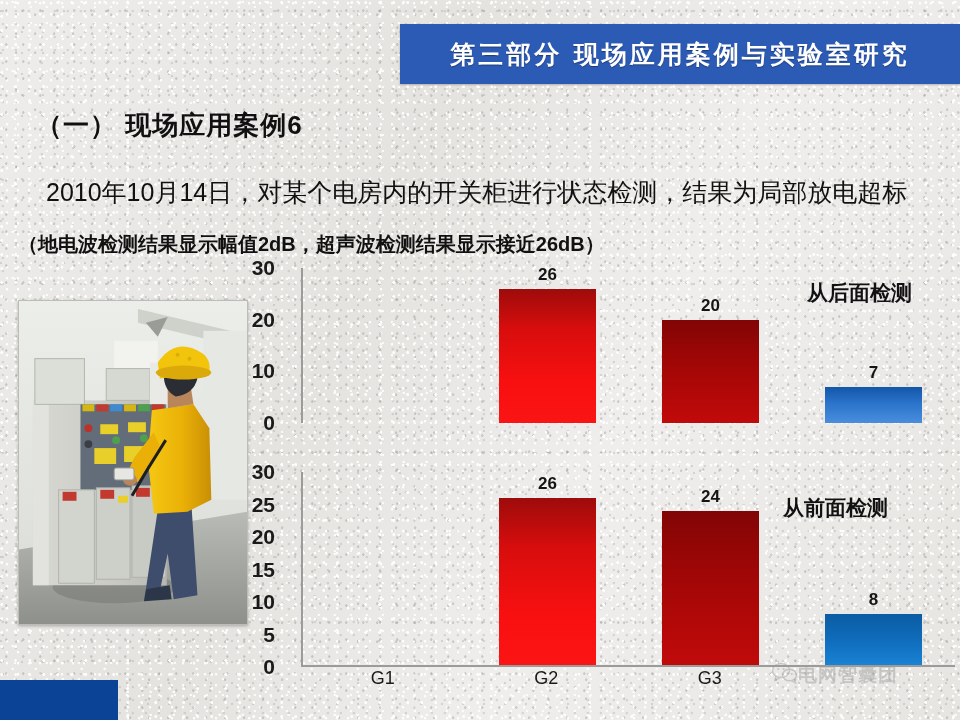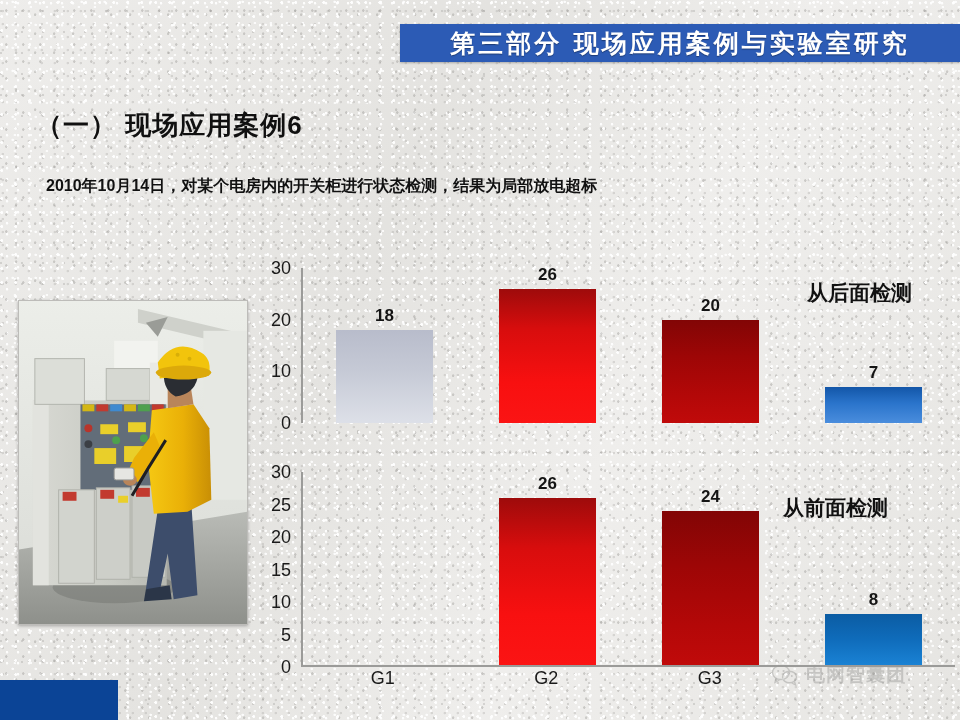--- a/index.html
+++ b/index.html
@@ -31,21 +31,21 @@
     background-size:
       14px 14px, 17px 17px, 11px 11px, 19px 19px,
       13px 13px, 23px 23px, 16px 16px, 21px 21px,
       100% 100%;
   }
 
   
   .banner {
     position: absolute;
     left: 400px; top: 24px;
-    width: 560px; height: 38px;
+    width: 560px; height: 60px;
     background: #2c5bb5;
     display: flex;
     align-items: center;
     justify-content: center;
     box-shadow: 0 1px 2px rgba(0,0,0,.25);
   }
   .banner-text {
     color: #ffffff;
     font-family: "DejaVu Serif", serif;
     font-size: 25px;
@@ -61,22 +61,22 @@
     left: 36px; top: 108px;
     font-size: 26px;
     font-weight: bold;
     color: #101010;
     letter-spacing: 1px;
     white-space: nowrap;
   }
   .line1 {
     position: absolute;
     left: 46px; top: 176px;
-    font-size: 16px;
-    font-weight: bold;
+    font-size: 25px;
+    font-weight: normal;
     color: #111111;
     white-space: nowrap;
   }
   .line2 {
     position: absolute;
     left: 18px; top: 231px;
     font-size: 20px;
     font-weight: bold;
     color: #111111;
     white-space: nowrap;
@@ -101,25 +101,25 @@
   #chart-top    { left: 255px; top: 268px; width: 700px; height: 155px; }
   #chart-bottom { left: 255px; top: 472px; width: 700px; height: 195px; }
 
   .axis-labels {
     position: absolute;
     left: 0; top: 0;
     width: 36px; height: 100%;
   }
   .tick {
     position: absolute;
-    right: 0;
+    right: 16px;
     transform: translateY(-50%);
-    font-size: 18px;
+    font-size: 21px;
     color: #1a1a1a;
-    font-weight: normal;
+    font-weight: bold;
     text-align: right;
     width: 100%;
     font-family: "Liberation Sans", sans-serif;
   }
 
   .plot {
     position: absolute;
     left: 46px; top: 0;
     right: 0; bottom: 0;
     border-left: 2px solid #9b9b99;
@@ -173,42 +173,42 @@
   .footer-bar {
     position: absolute;
     left: 0; bottom: 0;
     width: 118px; height: 40px;
     background: #0b4496;
   }
   .watermark {
     position: absolute;
     left: 772px; top: 662px;
     display: flex;
-    align-items: center;
-    gap: 8px;
+    align-items: flex-start;
     opacity: .45;
   }
   .wm-text {
     font-size: 19px;
     color: #9a9a98;
     font-weight: bold;
     letter-spacing: 1px;
   }
 </style>
 </head>
 <body>
 
 <div id="slide">
 
   <div class="banner">
     <span class="banner-text">第三部分  现场应用案例与实验室研究</span>
   </div>
 
   <div class="heading">（一） 现场应用案例6</div>
   <div class="line1">2010年10月14日，对某个电房内的开关柜进行状态检测，结果为局部放电超标</div>
+  <div class="line2">（地电波检测结果显示幅值2dB，超声波检测结果显示接近26dB）</div>
 
   <div class="photo-frame">
     <svg class="photo-svg" viewBox="0 0 230 325" preserveAspectRatio="none">
       <defs>
         <linearGradient id="wallg" x1="0" y1="0" x2="0" y2="1">
           <stop offset="0%" stop-color="#eceee9"></stop>
           <stop offset="100%" stop-color="#d9dbd6"></stop>
         </linearGradient>
         <linearGradient id="cabg" x1="0" y1="0" x2="1" y2="0">
           <stop offset="0%" stop-color="#d8d9d3"></stop>
@@ -296,23 +296,20 @@
   </div>
 
   <div class="chart" id="chart-top">
     <div class="axis-labels">
         <div class="tick" style="top: 155px;">0</div>
         <div class="tick" style="top: 103.333px;">10</div>
         <div class="tick" style="top: 51.6667px;">20</div>
         <div class="tick" style="top: 0px;">30</div>
       </div>
     <div class="plot">
-        <div class="bar series-silver" style="left: 5%; width: 15%; height: 60%;">
-          <span class="bar-label">18</span>
-        </div>
         <div class="bar series-red" style="left: 30%; width: 15%; height: 86.6667%;">
           <span class="bar-label">26</span>
         </div>
         <div class="bar series-dark" style="left: 55%; width: 15%; height: 66.6667%;">
           <span class="bar-label">20</span>
         </div>
         <div class="bar series-blue" style="left: 80%; width: 15%; height: 23.3333%;">
           <span class="bar-label">7</span>
         </div>
       </div>

